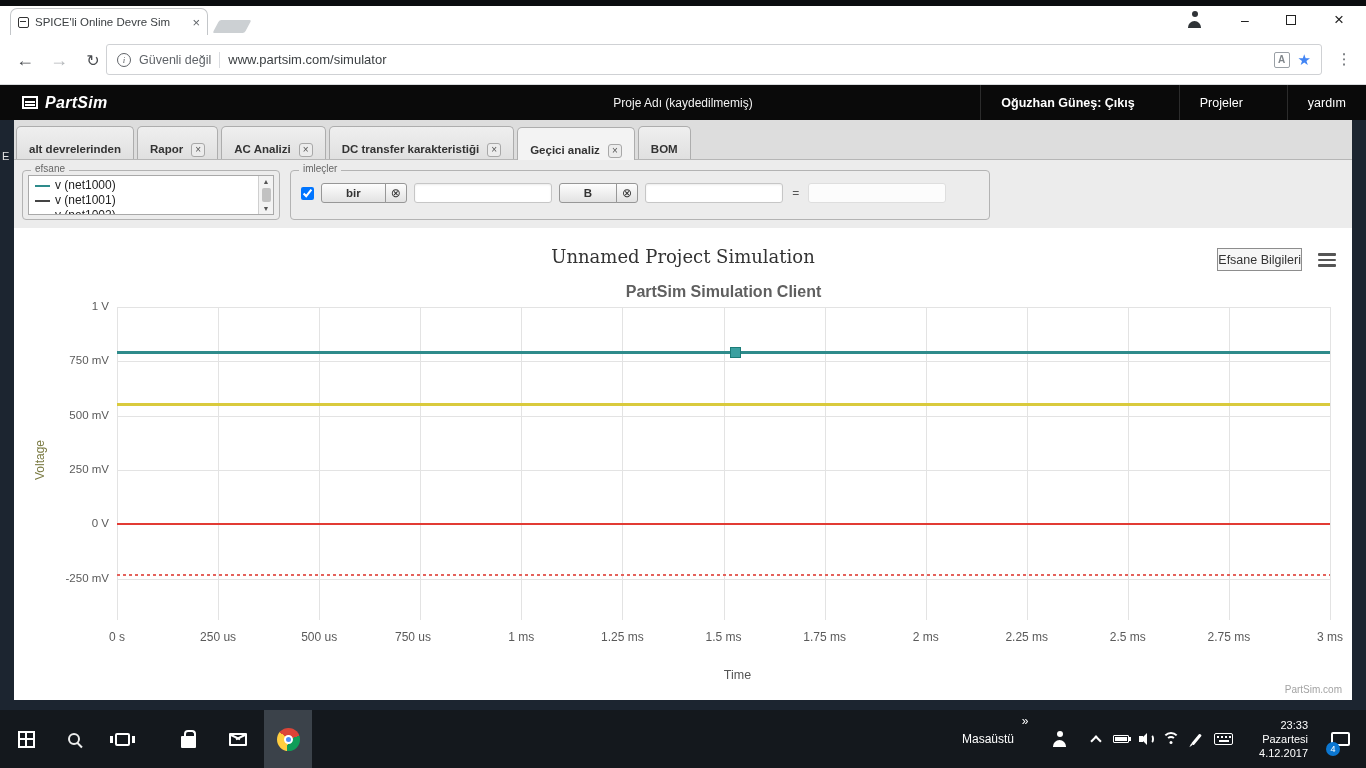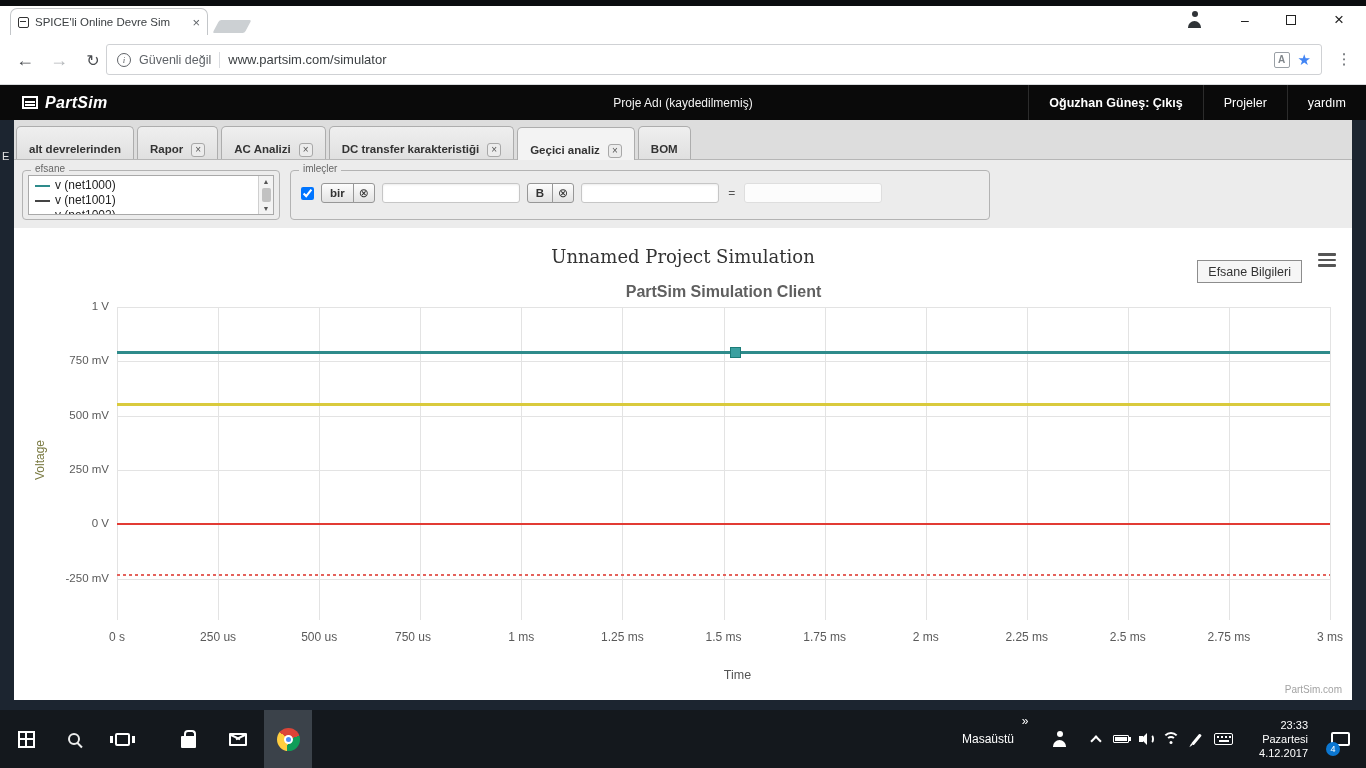--- a/index.html
+++ b/index.html
@@ -41,21 +41,21 @@
   #menu-dots{position:absolute;left:1332px;top:12px;width:24px;height:24px;font-size:15px;color:#5f6368;display:flex;align-items:center;justify-content:center;}
 
   
   #psheader{position:absolute;left:0;top:85px;width:1366px;height:35px;background:#0a0a0a;display:flex;align-items:stretch;color:#fff;}
   .ps-logo{display:flex;align-items:center;gap:7px;margin-left:22px;}
   .ps-logo-icon{width:16px;height:13px;border:2px solid #fff;position:relative;}
   .ps-logo-icon::after{content:"";position:absolute;left:1px;top:3px;width:10px;height:1.5px;background:#fff;box-shadow:0 3px 0 #fff;}
   .ps-logo-text{font-size:16px;font-weight:bold;font-style:italic;letter-spacing:.3px;}
   .ps-project{position:absolute;left:0;right:0;top:0;height:35px;display:flex;align-items:center;justify-content:center;font-size:12px;color:#f2f2f2;pointer-events:none;}
   .ps-right{margin-left:auto;display:flex;align-items:stretch;}
-  .ps-cell{display:flex;align-items:center;padding:0 20px;font-size:12.5px;border-left:1px solid #2c2c2c;}
+  .ps-cell{display:flex;align-items:center;padding:0 20px;font-size:12.5px;border-left:1px solid #2c2c2c;margin-left:24px;}
   .ps-user{font-weight:bold;}
 
   
   #page{position:absolute;left:0;top:120px;width:1366px;height:590px;background:#1c2530;}
   #clip-e{position:absolute;left:2px;top:30px;font-size:11px;color:#e2e2e2;}
   #tabrow{position:absolute;left:14px;top:0;width:1338px;height:40px;background:#dddddd;border-bottom:1px solid #b6b6b6;display:flex;align-items:flex-end;gap:3px;padding-left:2px;}
   .doc-tab{display:flex;align-items:flex-start;gap:8px;height:30px;padding:16px 12px;border:1px solid #adadad;border-bottom:none;border-radius:5px 5px 0 0;background:linear-gradient(#efefef,#e0e0e0);font-size:11.5px;font-weight:bold;color:#333;white-space:nowrap;}
   .doc-tab.active{background:#f3f3f3;height:32px;margin-bottom:-1px;z-index:2;}
   .tab-x{width:14px;height:14px;border:1px solid #a8a8a8;border-radius:3px;background:#ececec;font-size:10px;font-weight:normal;color:#555;display:flex;align-items:center;justify-content:center;line-height:1;}
 
@@ -63,32 +63,32 @@
   .fieldset{position:absolute;border:1px solid #b3b3b3;border-radius:4px;}
   .fs-label{position:absolute;top:-8px;left:8px;background:#ececec;padding:0 4px;font-size:10px;color:#666;}
   #legend-fs{left:8px;top:10px;width:258px;height:50px;}
   #legend-list{position:absolute;left:5px;top:4px;right:5px;bottom:4px;background:#fff;border:1px solid #a9a9a9;overflow:hidden;padding:2px 16px 0 6px;}
   .leg-item{font-size:12px;color:#222;line-height:15px;white-space:nowrap;display:flex;align-items:center;gap:5px;}
   .leg-dash{display:inline-block;width:15px;height:2px;flex:none;}
   .vscroll{position:absolute;right:0;top:0;bottom:0;width:15px;background:#f3f3f3;border-left:1px solid #cfcfcf;display:flex;flex-direction:column;justify-content:space-between;align-items:center;font-size:7px;color:#555;padding:2px 0;}
   .vthumb{width:9px;height:14px;background:#c2c2c2;border-radius:2px;}
   #cursors-fs{left:276px;top:10px;width:700px;height:50px;}
   .cursor-row{position:absolute;left:10px;top:12px;display:flex;align-items:center;gap:7px;}
-  .cbtn{height:20px;border:1px solid #979797;background:linear-gradient(#fdfdfd,#e2e2e2);font-size:11.5px;font-weight:bold;color:#333;padding:0 8px;border-radius:3px;display:flex;align-items:center;}
+  .cbtn{height:20px;border:1px solid #979797;background:linear-gradient(#fdfdfd,#e2e2e2);font-size:11.5px;font-weight:bold;color:#333;padding:0 24px;border-radius:3px;display:flex;align-items:center;}
   .cbtn.join-l{border-radius:3px 0 0 3px;}
   .cbtn.join-r{border-radius:0 3px 3px 0;margin-left:-8px;padding:0 5px;font-weight:normal;font-size:12px;}
   .cur-input{width:138px;height:20px;border:1px solid #c6c6c6;border-radius:3px;background:#fff;box-shadow:inset 0 1px 2px rgba(0,0,0,.08);}
   .cur-input.muted{background:#fcfcfc;border-color:#dedede;box-shadow:none;}
   .eq{font-size:12px;color:#555;margin:0 2px;}
 
   
   #chartpanel{position:absolute;left:14px;top:108px;width:1338px;height:472px;background:#fff;}
   .c-title{position:absolute;top:18px;left:0;right:0;text-align:center;font-family:"DejaVu Serif",serif;font-size:18px;color:#333;}
   .c-subtitle{position:absolute;top:55px;left:103px;width:1213px;text-align:center;font-size:16px;font-weight:bold;color:#5f5f5f;}
-  .c-legendbtn{position:absolute;right:50px;top:20px;height:23px;padding:0 10px;border:1px solid #8d8d8d;background:#f6f6f6;font-size:12.5px;color:#333;display:flex;align-items:center;margin-top:12px;}
+  .c-legendbtn{position:absolute;right:50px;top:20px;height:23px;padding:0 0;border:1px solid #8d8d8d;background:#f6f6f6;font-size:12.5px;color:#333;display:flex;align-items:center;}
   .c-menu{position:absolute;right:16px;top:25px;width:18px;display:flex;flex-direction:column;gap:3px;}
   .c-menu span{height:2.5px;background:#555;border-radius:1px;}
   #plot{position:absolute;left:103px;top:79px;width:1213px;height:313px;}
   .vgrid{position:absolute;top:0;bottom:0;width:1px;background:#e3e3e3;}
   .hgrid{position:absolute;left:0;right:0;height:1px;background:#e3e3e3;}
   .series-line{position:absolute;left:0;width:100%;}
   .marker{position:absolute;width:11px;height:11px;background:#3aa0a0;border:1px solid #1b7c78;}
   .xtick{position:absolute;top:402px;width:70px;text-align:center;font-size:12px;color:#5a5a5a;}
   .ytick{position:absolute;left:25px;width:70px;text-align:right;font-size:11.5px;color:#5a5a5a;}
   .xlab{position:absolute;top:440px;left:117px;width:1213px;text-align:center;font-size:12.5px;color:#555;}

